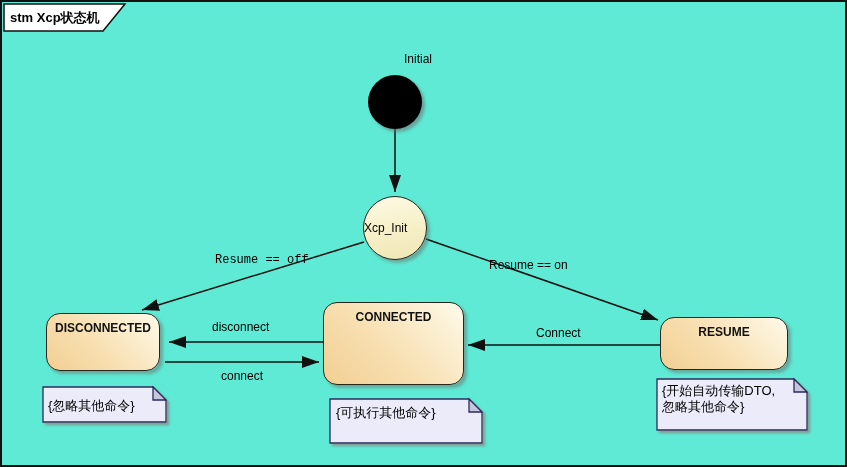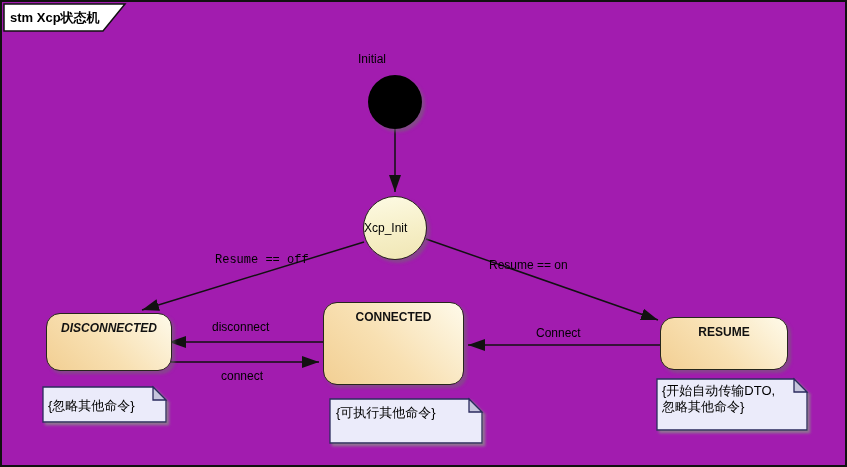--- a/index.html
+++ b/index.html
@@ -1,26 +1,26 @@
 <!DOCTYPE html>
 <html><head>
 <meta charset="utf-8">
 <style>
   html,body { margin:0; padding:0; background:#fff; }
   .canvas {
-    position:relative; width:847px; height:467px; background:#a21caf;
+    position:relative; width:847px; height:467px; background:#5eead4;
     border:2px solid #111; box-sizing:border-box; overflow:hidden;
     font-family:"Liberation Sans","DejaVu Sans",sans-serif; color:#000;
   }
   svg.layer { position:absolute; left:0; top:0; width:847px; height:467px; }
 
   .abs { position:absolute; white-space:nowrap; }
 
   .tab-label { left:8px; top:7px; font-size:13px; font-weight:bold; }
-  .initial-label { left:356px; top:50px; width:74px; text-align:left; font-size:12px; }
+  .initial-label { left:356px; top:50px; width:74px; text-align:right; font-size:12px; }
 
   .initial-node {
     position:absolute; left:366px; top:73px; width:54px; height:54px;
     background:#000; border-radius:50%;
     box-shadow:3px 3px 3px rgba(110,110,110,.55);
   }
   .init-ellipse {
     position:absolute; left:361px; top:194px; width:64px; height:64px;
     border-radius:50%; border:1.5px solid #26261c; box-sizing:border-box;
     background:linear-gradient(170deg,#fdfae4 0%,#f6efc7 55%,#f0e6b4 100%);
@@ -29,21 +29,21 @@
   }
 
   .state {
     position:absolute; border:1.5px solid #26261c; border-radius:14px; box-sizing:border-box;
     background:linear-gradient(225deg,#fefaea 0%,#f8e0b2 55%,#f2cf93 100%);
     box-shadow:3px 3px 3px rgba(110,110,110,.5);
   }
   .state-label {
     font-weight:bold; font-size:12px; text-align:center; padding-top:7px; color:#111;
   }
-  #st-disconnected { left:44px;  top:311px; width:126px; height:58px;font-style:italic; }
+  #st-disconnected { left:44px;  top:311px; width:114px; height:58px; }
   #st-connected    { left:321px; top:300px; width:141px; height:83px; }
   #st-resume       { left:658px; top:315px; width:128px; height:53px; }
 
   .trans-label { font-size:12px; }
   #lbl-resume-off { left:213px; top:251px;font-family:Liberation Mono, monospace; }
   #lbl-resume-on  { left:487px; top:256px;text-align:right; }
   #lbl-disconnect { left:210px; top:318px; }
   #lbl-connect    { left:219px; top:367px; }
   #lbl-connect2   { left:534px; top:324px; }
 

